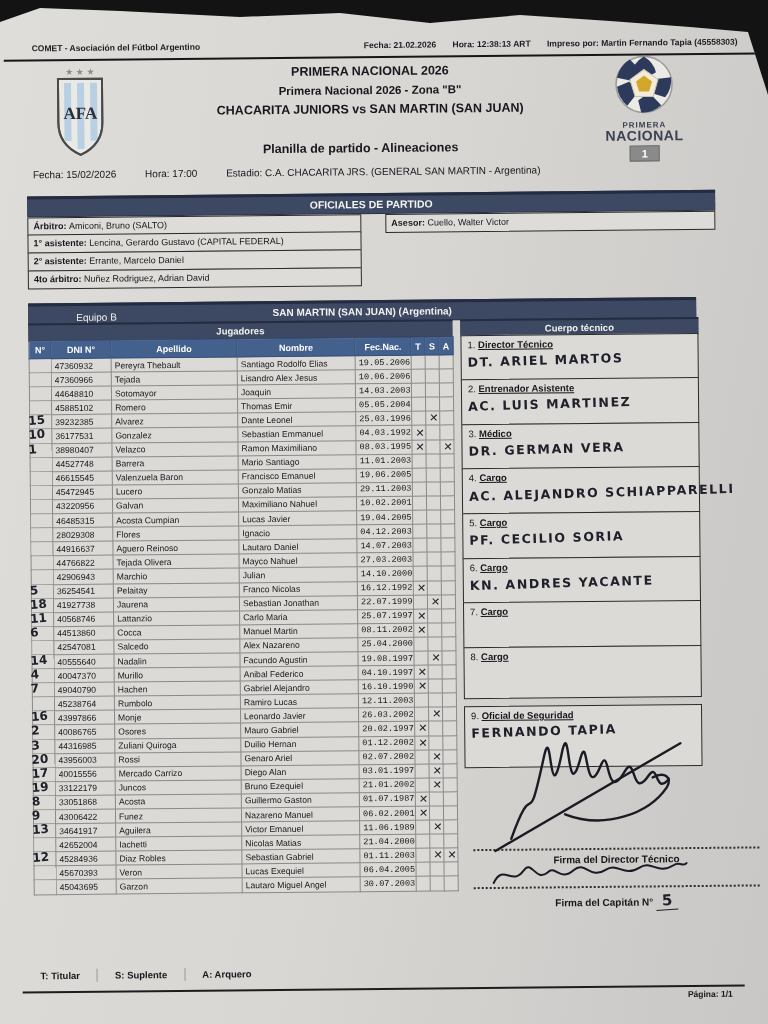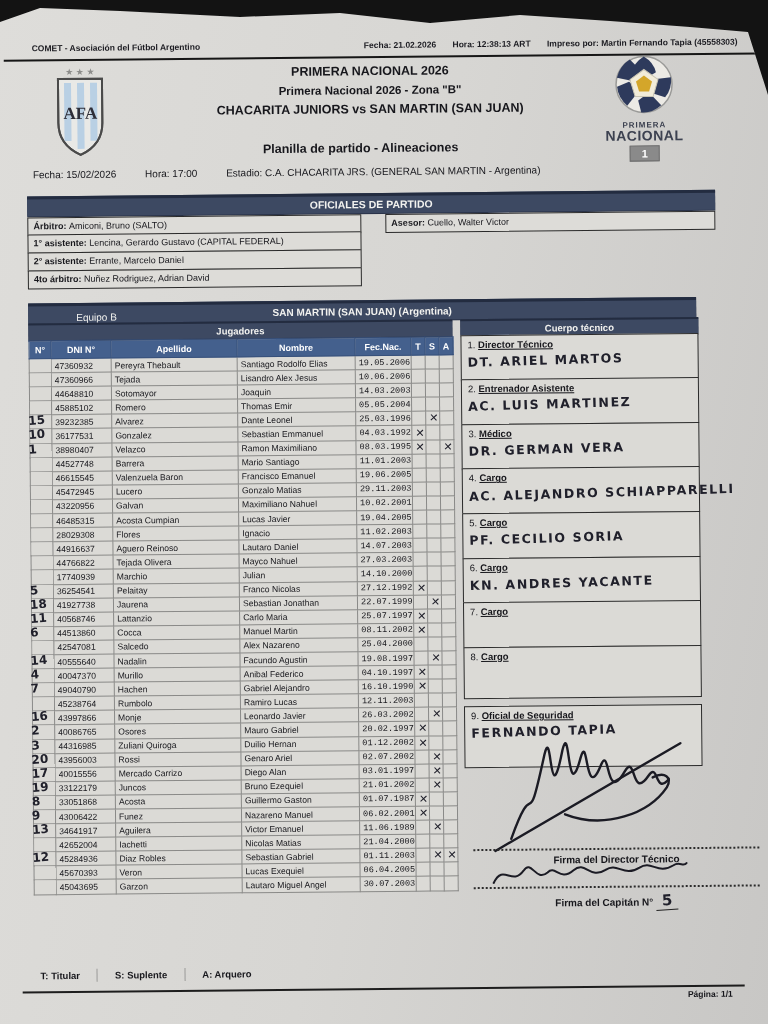--- a/index.html
+++ b/index.html
@@ -329,21 +329,21 @@
               <td class="c-fec">19.04.2005</td>
               <td class="c-x"></td>
               <td class="c-x"></td>
               <td class="c-x"></td>
             </tr>
             <tr>
               <td class="c-num"></td>
               <td class="c-dni">28029308</td>
               <td class="c-ape">Flores</td>
               <td class="c-nom">Ignacio</td>
-              <td class="c-fec">11.02.2003</td>
+              <td class="c-fec">04.12.2003</td>
               <td class="c-x"></td>
               <td class="c-x"></td>
               <td class="c-x"></td>
             </tr>
             <tr>
               <td class="c-num"></td>
               <td class="c-dni">44916637</td>
               <td class="c-ape">Aguero Reinoso</td>
               <td class="c-nom">Lautaro Daniel</td>
               <td class="c-fec">14.07.2003</td>
@@ -356,36 +356,36 @@
               <td class="c-dni">44766822</td>
               <td class="c-ape">Tejada Olivera</td>
               <td class="c-nom">Mayco Nahuel</td>
               <td class="c-fec">27.03.2003</td>
               <td class="c-x"></td>
               <td class="c-x"></td>
               <td class="c-x"></td>
             </tr>
             <tr>
               <td class="c-num"></td>
-              <td class="c-dni">17740939</td>
+              <td class="c-dni">42906943</td>
               <td class="c-ape">Marchio</td>
               <td class="c-nom">Julian</td>
               <td class="c-fec">14.10.2000</td>
               <td class="c-x"></td>
               <td class="c-x"></td>
               <td class="c-x"></td>
             </tr>
             <tr>
               <td class="c-num">
                 <span class="hw hw-num">5</span>
               </td>
               <td class="c-dni">36254541</td>
               <td class="c-ape">Pelaitay</td>
               <td class="c-nom">Franco Nicolas</td>
-              <td class="c-fec">27.12.1992</td>
+              <td class="c-fec">16.12.1992</td>
               <td class="c-x"><span class="hw hw-x">✕</span></td>
               <td class="c-x"></td>
               <td class="c-x"></td>
             </tr>
             <tr>
               <td class="c-num">
                 <span class="hw hw-num">18</span>
               </td>
               <td class="c-dni">41927738</td>
               <td class="c-ape">Jaurena</td>

